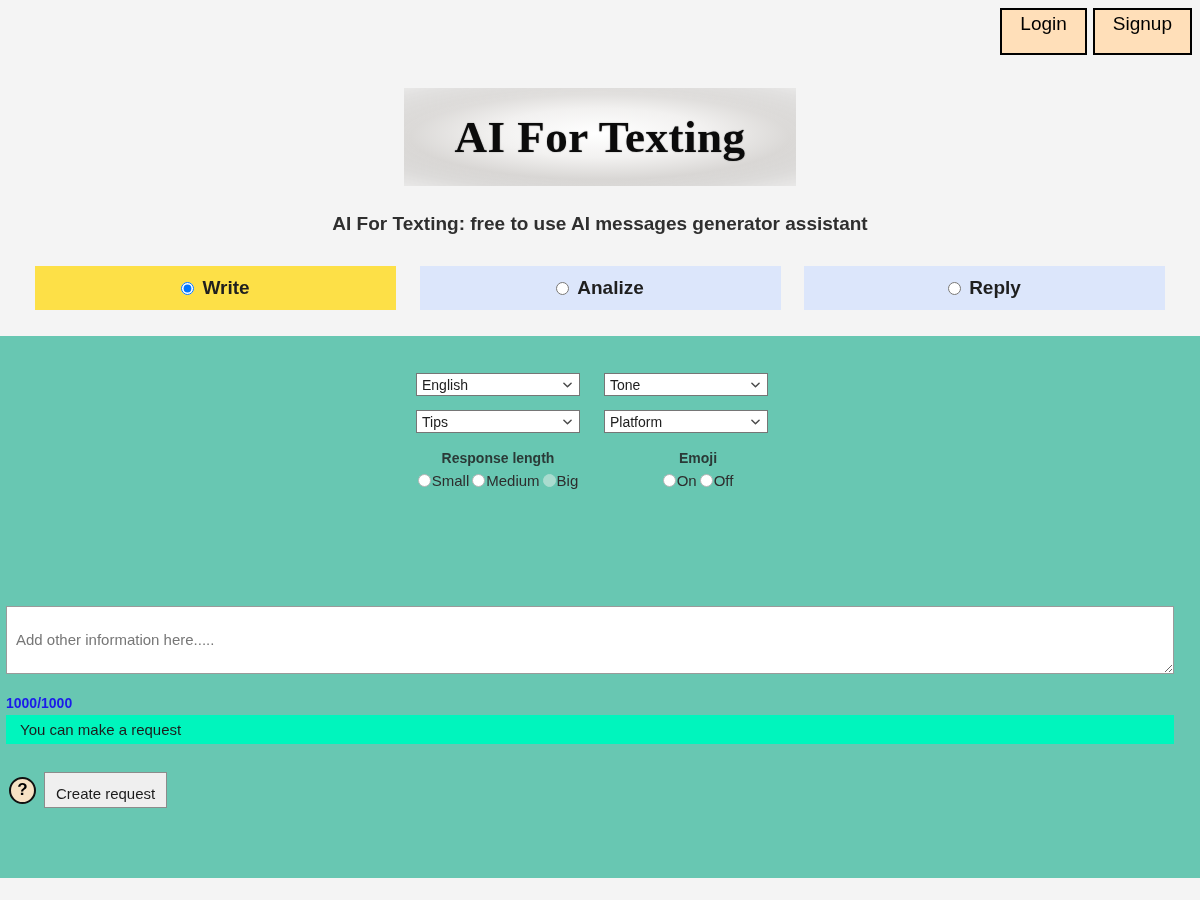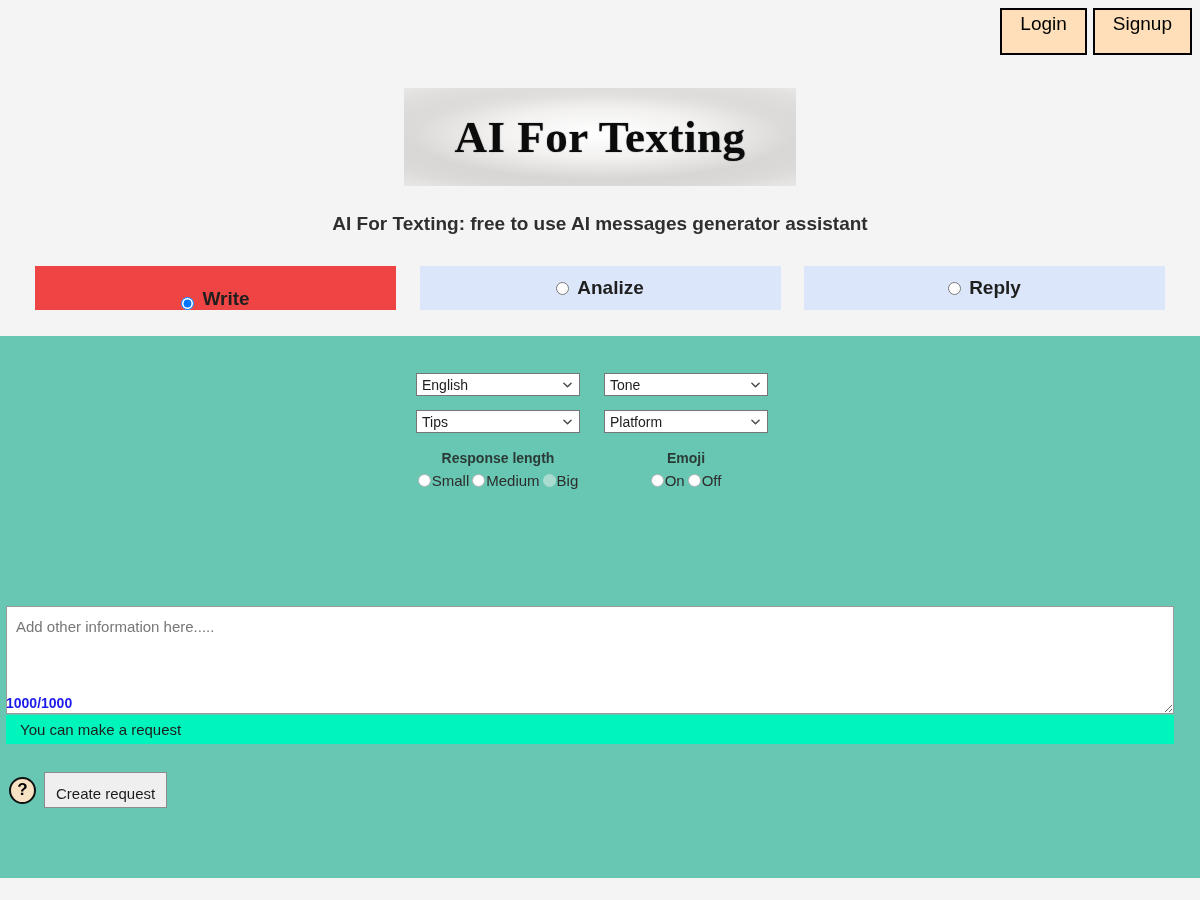--- a/index.html
+++ b/index.html
@@ -85,22 +85,21 @@
     width: 361px;
     height: 44px;
     display: flex;
     align-items: center;
     justify-content: center;
     gap: 8px;
     background: #dce6fb;
     cursor: pointer;
   }
   .tab.active {
-    background: #ef4444;
-    align-items: flex-end;
+    background: #fde047;
   }
   .tab-label {
     font-size: 19px;
     font-weight: bold;
     color: #1f1f1f;
   }
   input[type="radio"] {
     margin: 0;
     width: 13px;
     height: 13px;
@@ -147,21 +146,21 @@
     right: 7px;
     top: 50%;
     transform: translateY(-50%);
     width: 9px;
     height: 9px;
   }
   .sel .chev svg { display: block; }
 
   .radio-groups {
     display: flex;
-    gap: 24px;
+    gap: 36px;
     margin-top: 17px;
   }
   .rgroup { width: 164px; text-align: center; }
   .rgroup-title {
     font-size: 14px;
     font-weight: bold;
     color: #2a3a37;
     margin-bottom: 6px;
   }
   .rgroup-opts {
@@ -195,28 +194,28 @@
 
   
   .ta-wrap {
     position: absolute;
     top: 270px;
     left: 6px;
     width: 1168px;
   }
   textarea.main-input {
     width: 1168px;
-    height: 108px;
+    height: 68px;
     box-sizing: border-box;
     border: 1px solid #9a9a9a;
     background: #ffffff;
     font-family: "Liberation Sans", sans-serif;
     font-size: 15px;
     color: #222222;
-    padding: 11px 9px;
+    padding: 24px 9px;
     resize: both;
     outline: none;
   }
   textarea.main-input::placeholder { color: #777777; }
 
   .counter {
     position: absolute;
     top: 359px;
     left: 6px;
     font-size: 14px;

